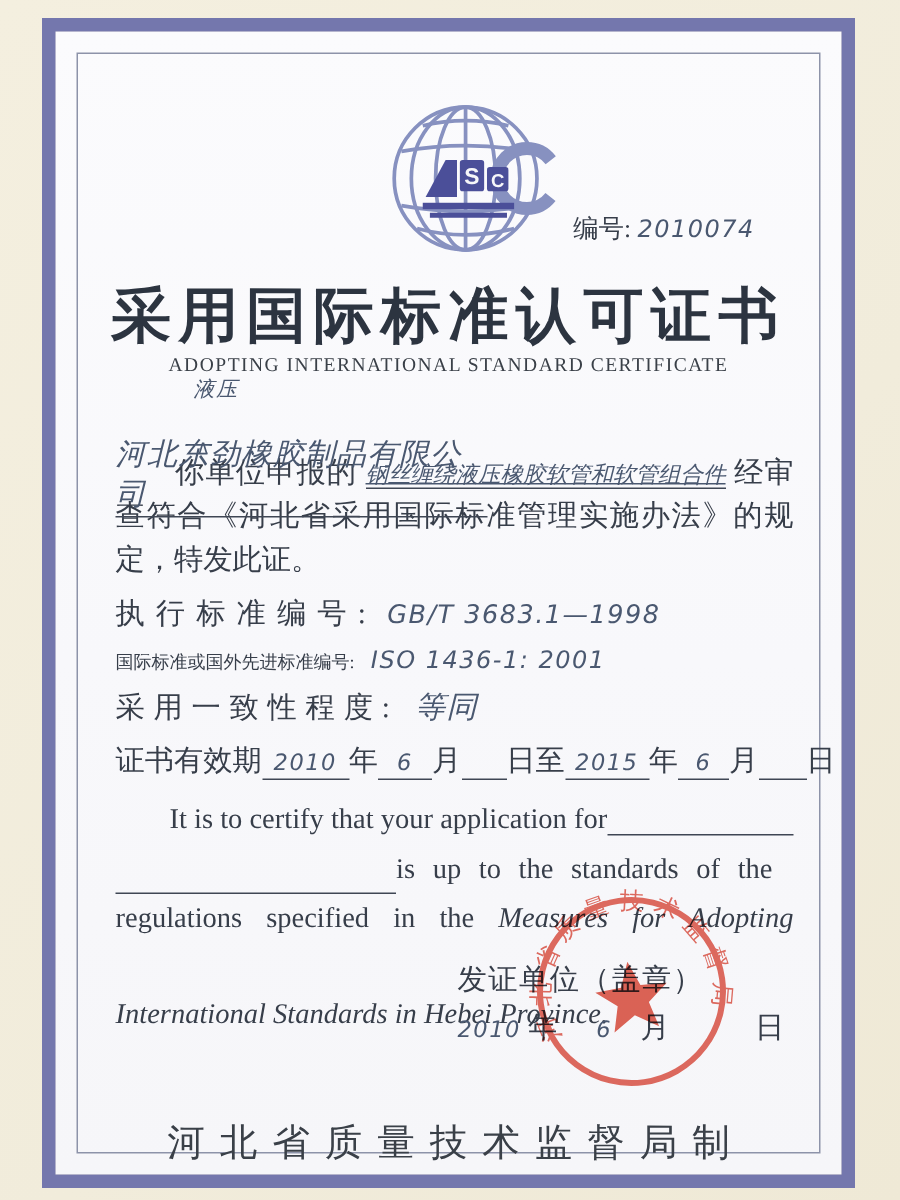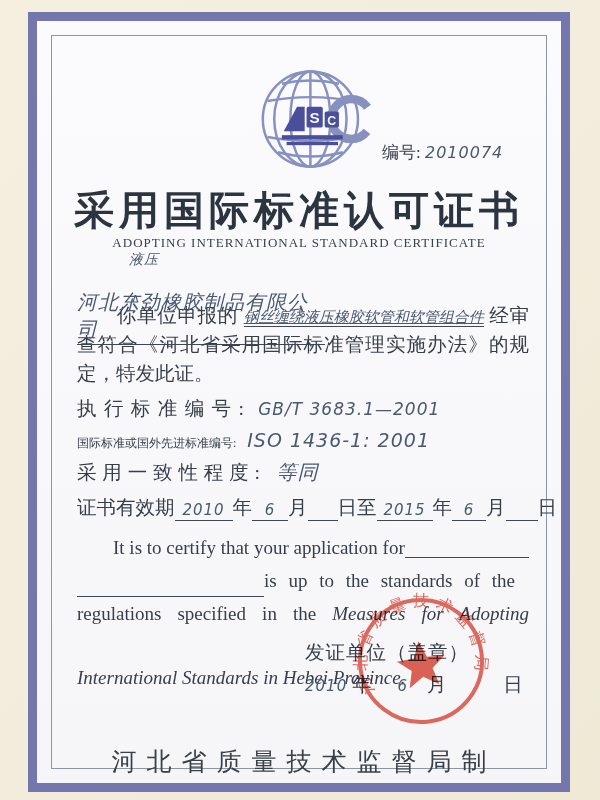--- a/index.html
+++ b/index.html
@@ -53,21 +53,21 @@
   .body-par .indent{display:inline-block;width:39px;}
   .product-hand{
     display:inline-block;font-size:15px;border-bottom:1.5px solid #3f4654;
     min-width:232px;text-align:center;letter-spacing:0;line-height:18px;text-decoration:underline;
   }
   .field-row{font-size:19.5px;margin-top:7px;white-space:nowrap;}
   .ls-wide{letter-spacing:0.38em;}
   .ls-mid{letter-spacing:0.30em;}
   .exec-value{font-size:17px;margin-left:2px;}
   .intl-label{font-size:12px;}
-  .intl-value{font-size:19px;margin-left:6px;}
+  .intl-value{font-size:16px;margin-left:6px;}
   .conf-value{font-size:20px;margin-left:6px;}
   .blank{
     display:inline-block;border-bottom:1.5px solid #3f4654;
     text-align:center;vertical-align:bottom;height:22px;
   }
   .validity-row{font-size:19.5px;margin-top:8px;white-space:nowrap;}
   .validity-row .hand{font-size:15px;}
   
   .english{margin-top:10px;font-size:19px;line-height:33px;color:#373e4a;}
   .en-line1{display:flex;text-align:right;}
@@ -141,21 +141,21 @@
     </div>
 
     <div class="body-par print">
       <span class="indent"></span><span>你单位申报的</span>
       <span class="hand product-hand">钢丝缠绕液压橡胶软管和软管组合件</span>
       <span>经审查符合《河北省采用国际标准管理实施办法》的规定，特发此证。</span>
     </div>
 
     <div class="field-row print">
       <span class="ls-wide">执行标准编号:</span>
-      <span class="hand exec-value">GB/T 3683.1—2001</span>
+      <span class="hand exec-value">GB/T 3683.1—1998</span>
     </div>
 
     <div class="field-row print">
       <span class="intl-label">国际标准或国外先进标准编号:</span>
       <span class="hand intl-value">ISO 1436-1: 2001</span>
     </div>
 
     <div class="field-row print">
       <span class="ls-mid">采用一致性程度:</span>
       <span class="hand conf-value">等同</span>

